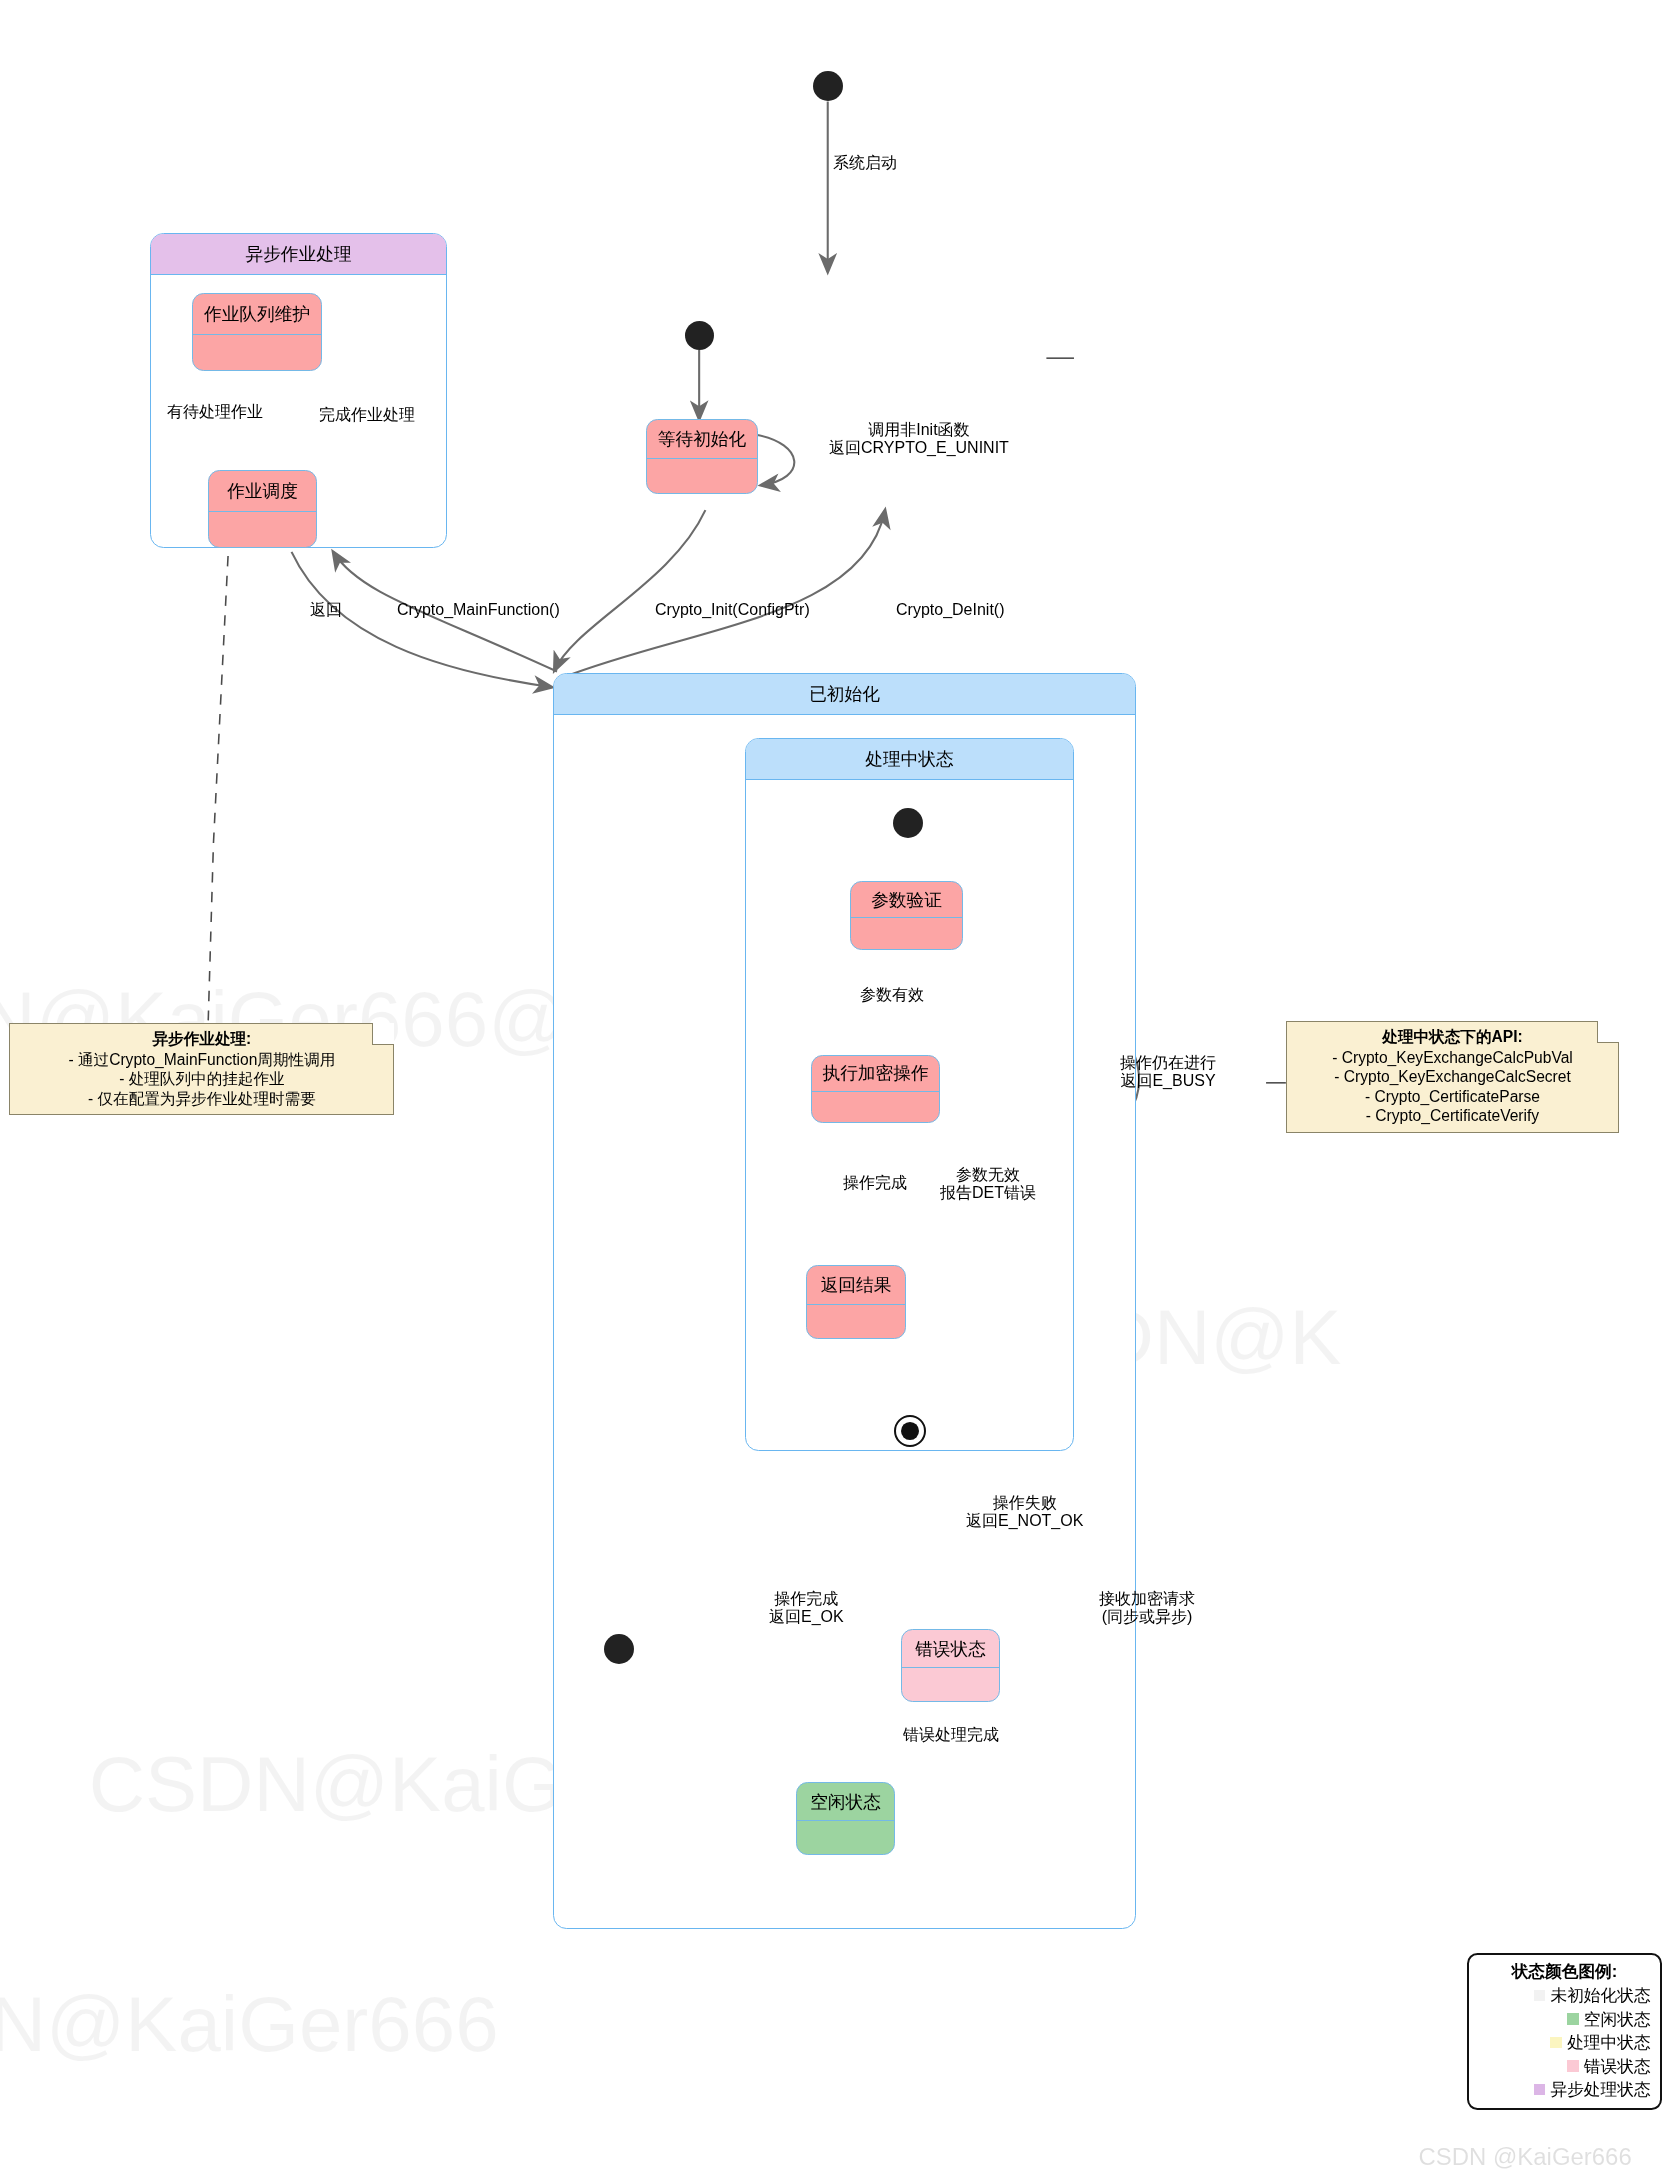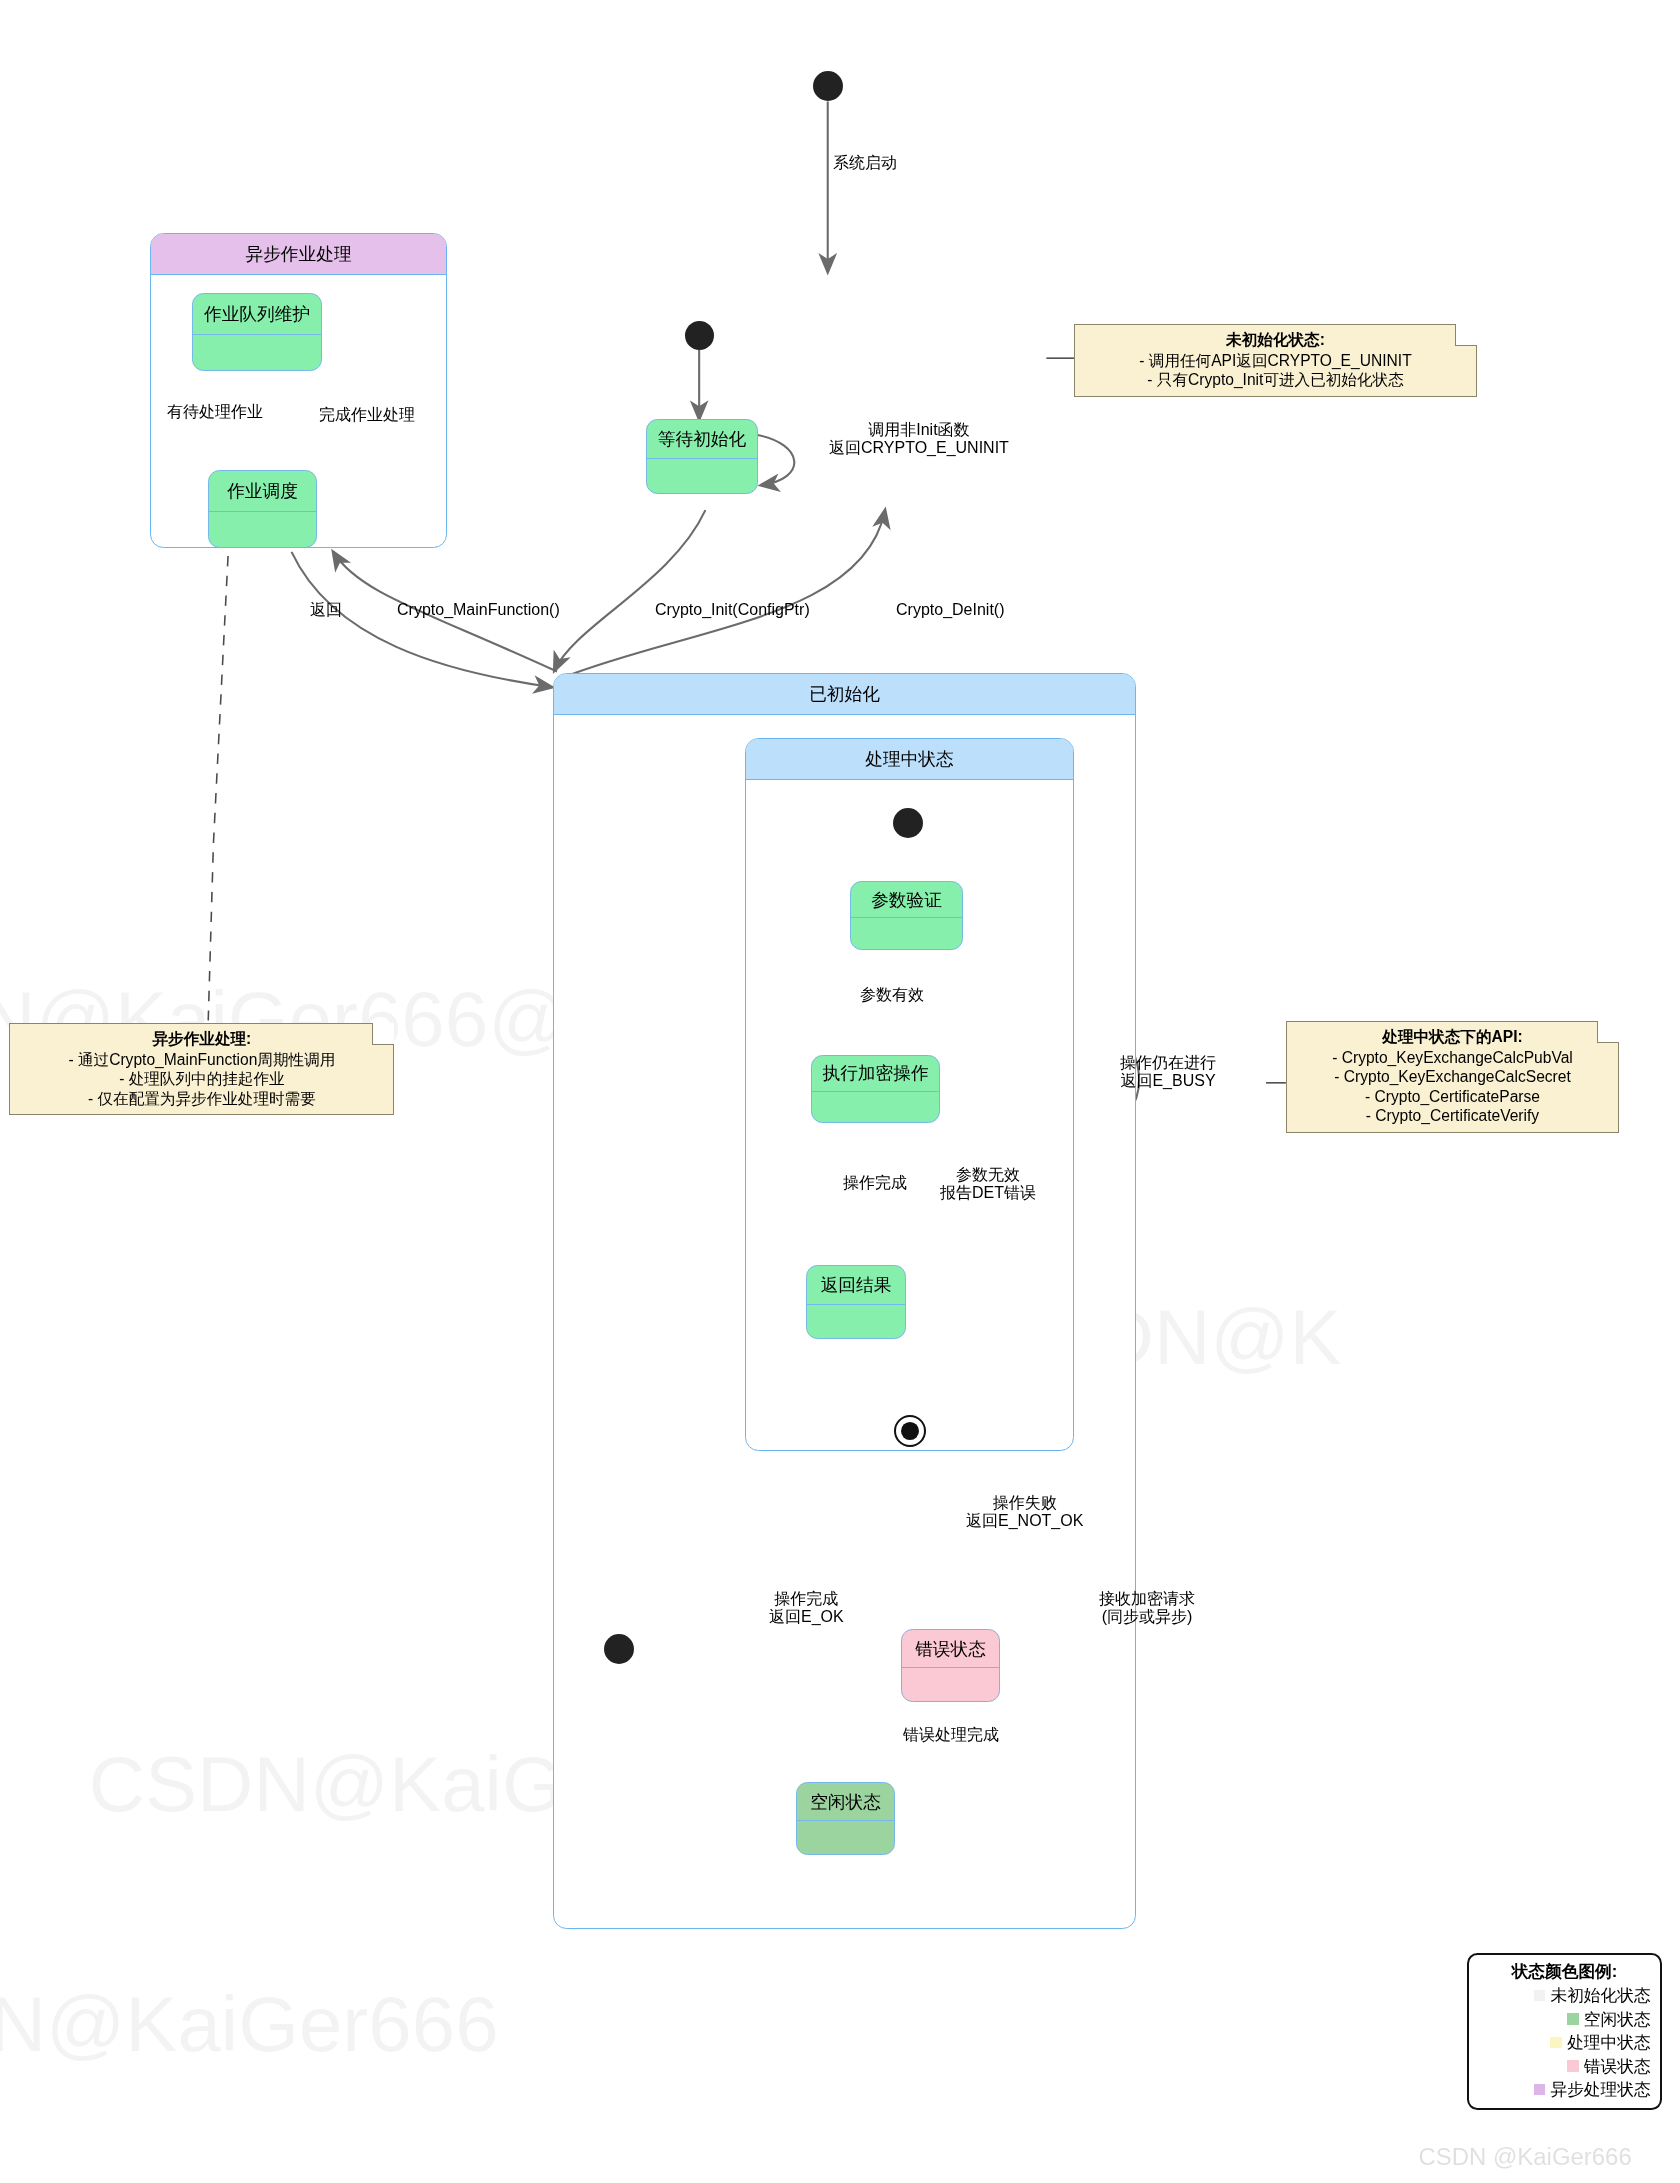--- a/index.html
+++ b/index.html
@@ -30,21 +30,21 @@
     display:flex;align-items:center;justify-content:center;
     font-size:17.7px;white-space:nowrap;box-sizing:border-box;
   }
   .hdr-grey{background:#f4f5f6;}
   .hdr-blue{background:#bcdffb;}
   .hdr-purple{background:#e4c0ea;}
 
   
   .state{
     position:absolute;border:1px solid #74b9e7;border-radius:11.5px;
-    background:#86efac;box-sizing:border-box;overflow:hidden;
+    background:#fca5a5;box-sizing:border-box;overflow:hidden;
   }
   .state .sname{
     display:flex;align-items:center;justify-content:center;
     font-size:17.7px;white-space:nowrap;box-sizing:border-box;
     border-bottom:1px solid #74b9e7;height:54%;
   }
   .state .sbody{height:46%;}
   .state.green{background:#9cd4a0;border-color:#74b9e7;}
   .state.pink{background:#fbc9d4;border-color:#74b9e7;}
 
@@ -185,26 +185,20 @@
     <div class="initnode" style="left:685px;top:321px;width:29px;height:29px;"></div>
     <div class="state" style="left:646px;top:419px;width:112px;height:75px;">
       <div class="sname">等待初始化</div>
       <div class="sbody"></div>
     </div>
     <div class="elabel c" style="left:829px;top:421px;">
       <div>调用非Init函数</div>
       <div>返回CRYPTO_E_UNINIT</div>
     </div>
 
-    <div class="note" style="left:1074px;top:324px;width:403px;">
-      <div class="fold"></div>
-      <div class="ntitle">未初始化状态:</div>
-      <div class="nline">- 调用任何API返回CRYPTO_E_UNINIT</div>
-      <div class="nline">- 只有Crypto_Init可进入已初始化状态</div>
-    </div>
 
     <div class="elabel" style="left:310px;top:601px;">返回</div>
     <div class="elabel" style="left:397px;top:601px;">Crypto_MainFunction()</div>
     <div class="elabel" style="left:655px;top:601px;">Crypto_Init(ConfigPtr)</div>
     <div class="elabel" style="left:896px;top:601px;">Crypto_DeInit()</div>
 
     <div class="composite" style="left:553px;top:673px;width:583px;height:1256px;">
       <div class="chdr hdr-blue">已初始化</div>
     </div>
 

